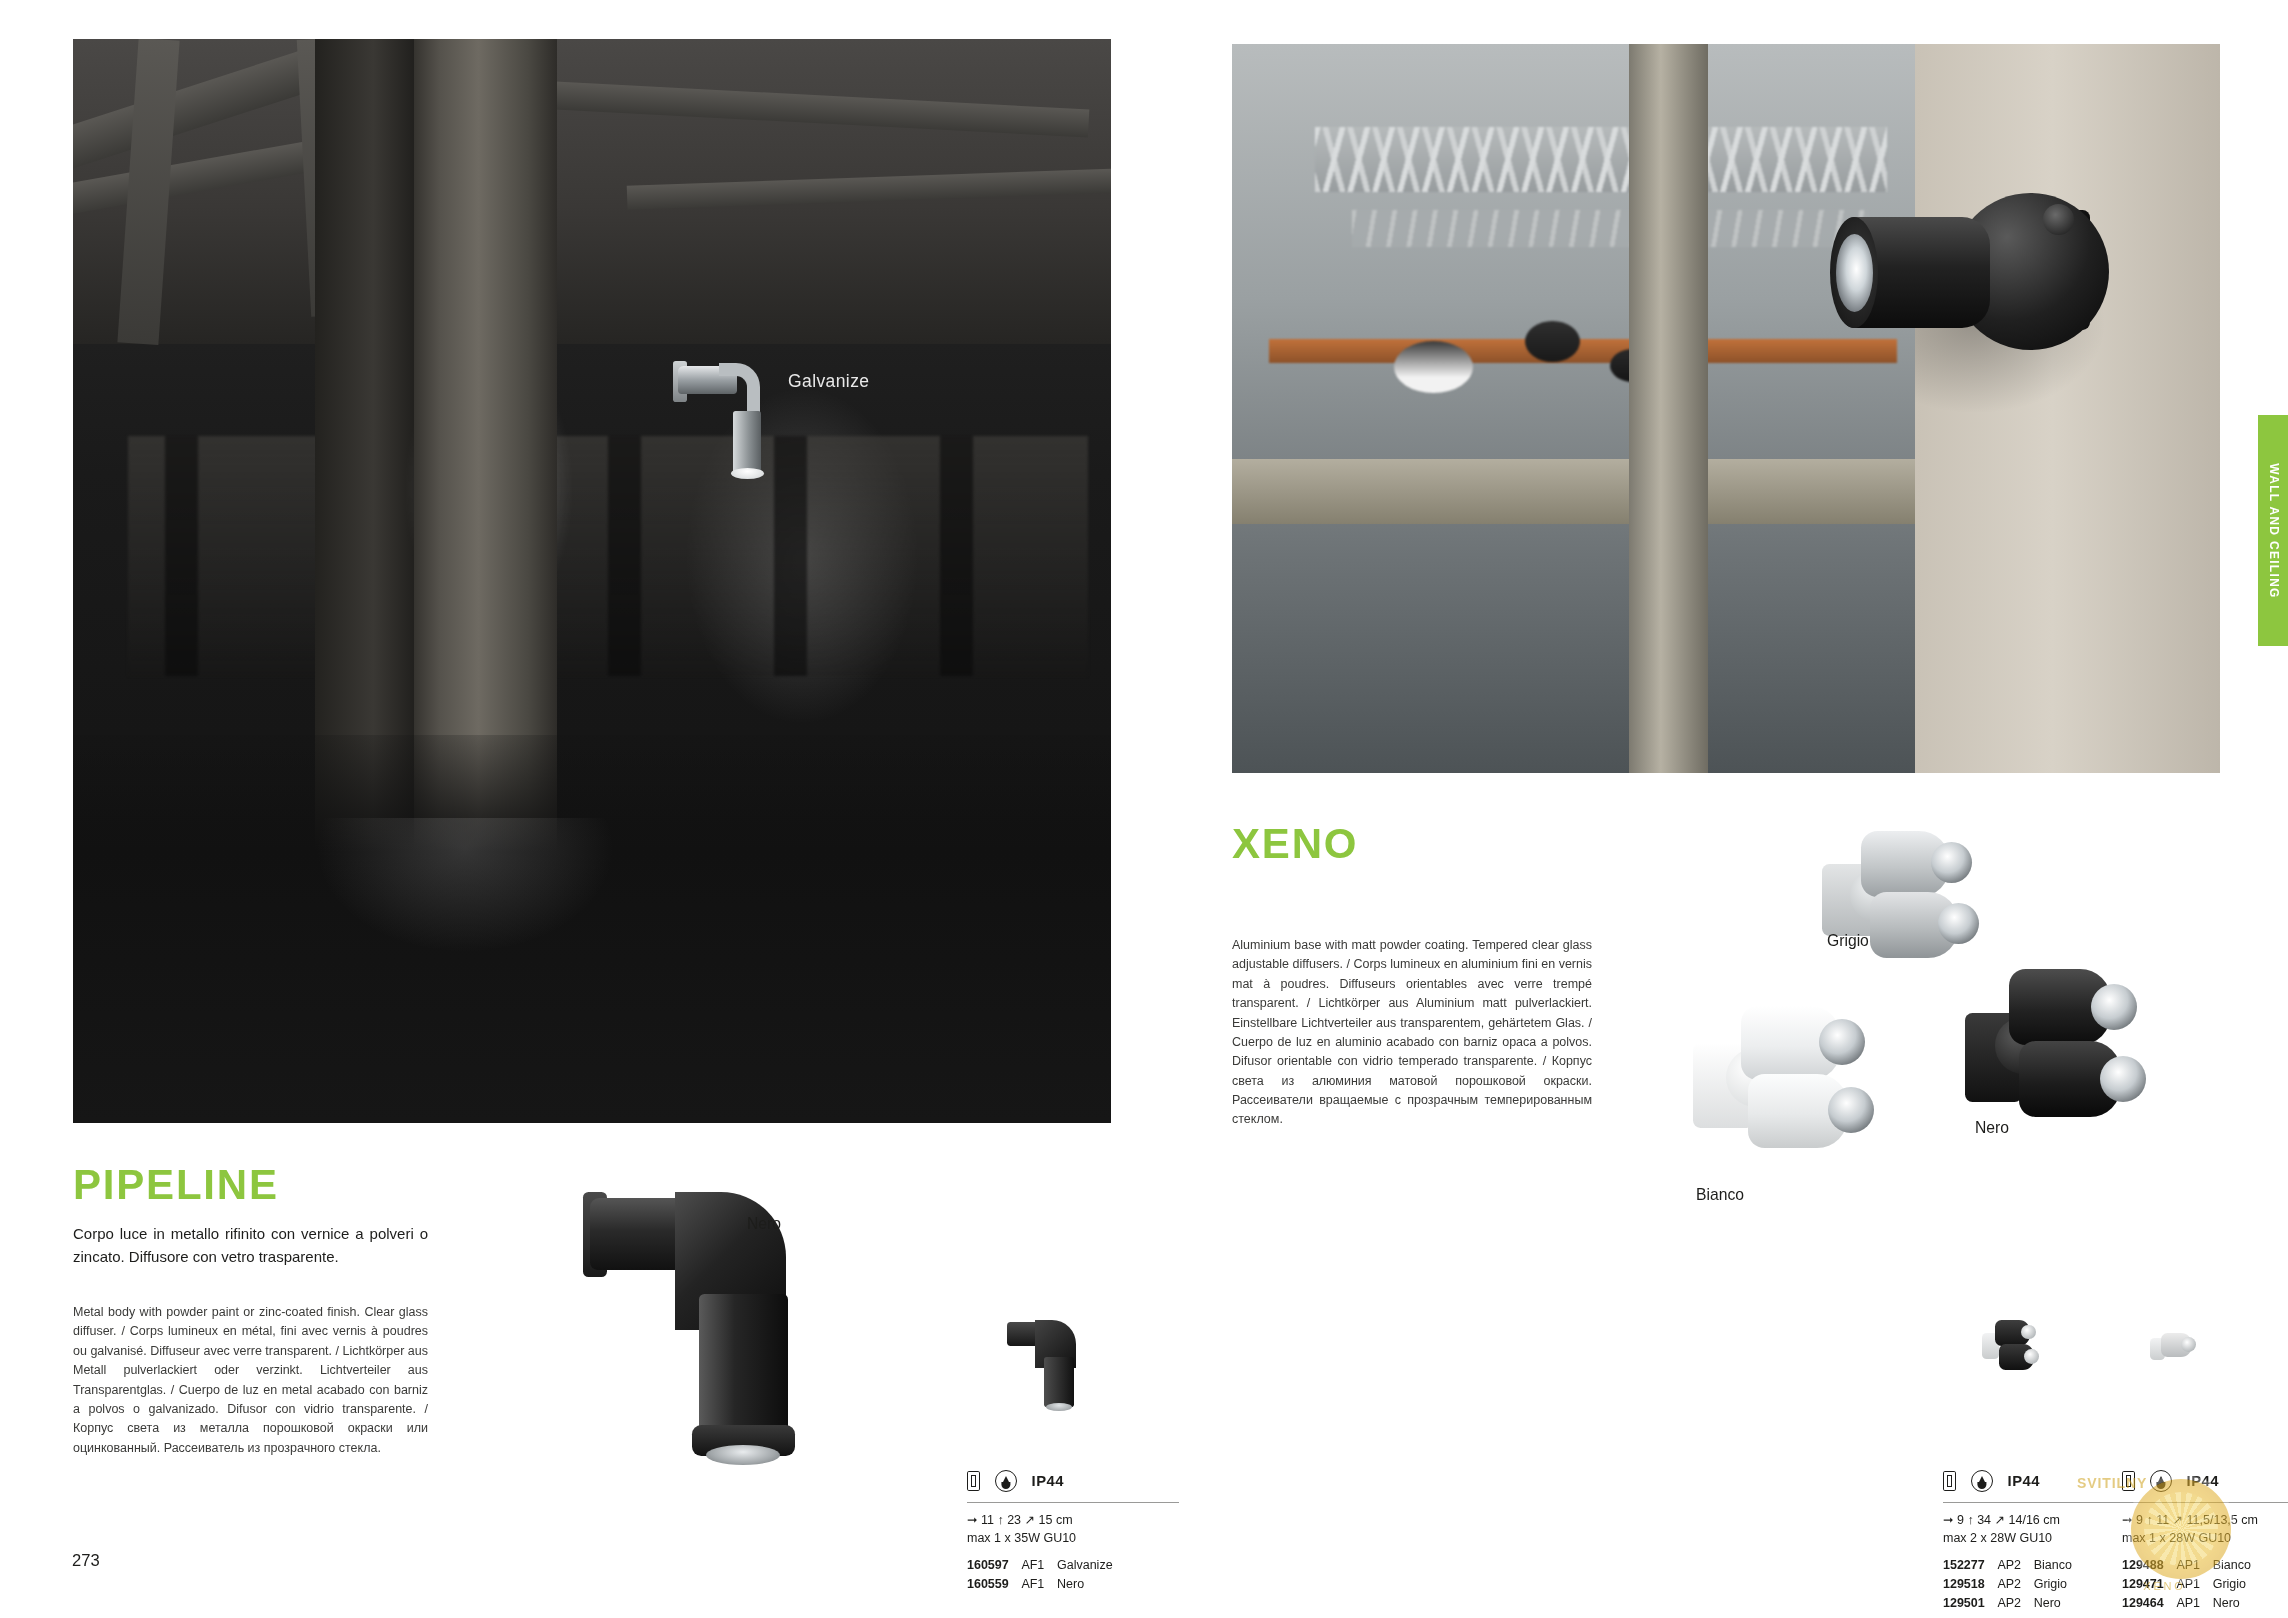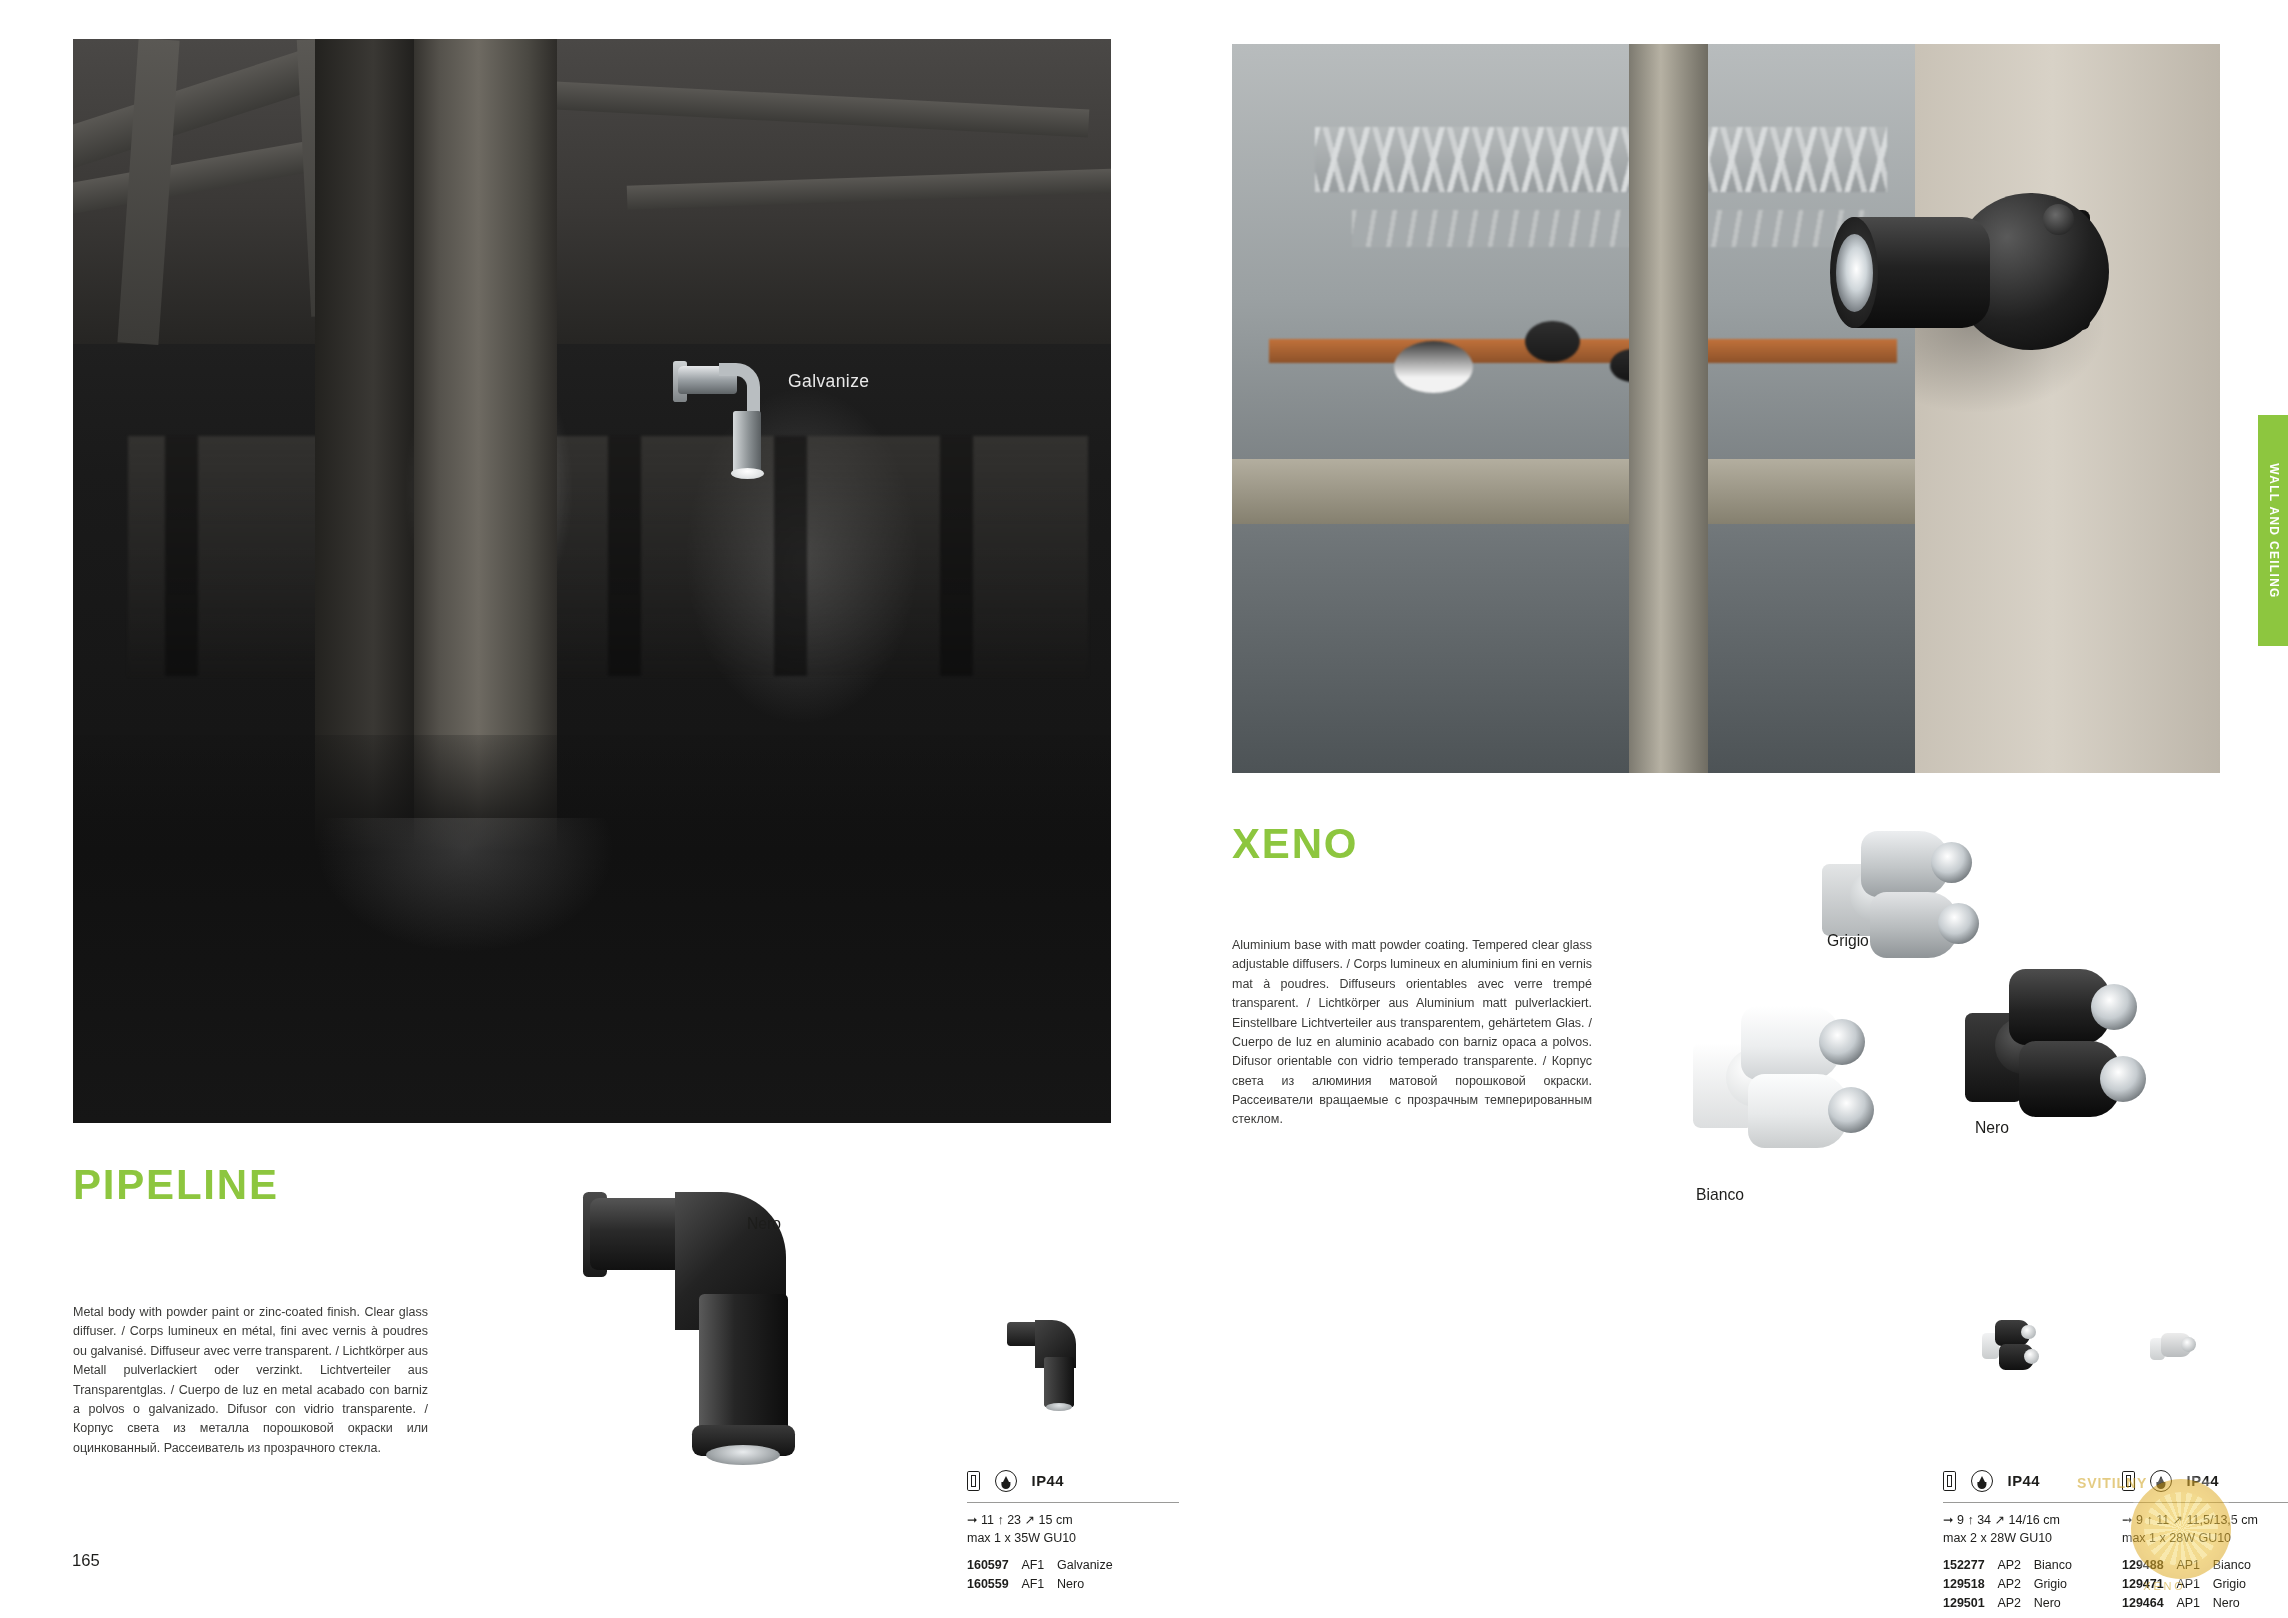--- a/index.html
+++ b/index.html
@@ -399,20 +399,21 @@
       <div class="lp-wallplate"></div>
       <div class="arm"></div>
       <div class="elbow"></div>
       <div class="down"></div>
       <div class="lens"></div>
     </div>
     <div class="label-galvanize">Galvanize</div>
   </div>
 
   <div class="pipeline-title">PIPELINE</div>
+  <div class="pipeline-lead">Corpo luce in metallo rifinito con vernice a polveri o zincato. Diffusore con vetro trasparente.</div>
   <div class="pipeline-multi">Metal body with powder paint or zinc-coated finish. Clear glass diffuser. / Corps lumineux en métal, fini avec vernis à poudres ou galvanisé. Diffuseur avec verre transparent. / Lichtkörper aus Metall pulverlackiert oder verzinkt. Lichtverteiler aus Transparentglas. / Cuerpo de luz en metal acabado con barniz a polvos o galvanizado. Difusor con vidrio transparente. / Корпус света из металла порошковой окраски или оцинкованный. Рассеиватель из прозрачного стекла.</div>
 
   <div class="pl-product">
     <div class="p-cap"></div>
     <div class="p-arm"></div>
     <div class="p-bend"></div>
     <div class="p-body"></div>
     <div class="p-ring"></div>
     <div class="p-lens"></div>
   </div>
@@ -448,21 +449,21 @@
         <span class="fin">Galvanize</span>
       </div>
       <div class="row">
         <b>160559</b>
         <span class="fin">AF1</span>
         <span class="fin">Nero</span>
       </div>
     </div>
   </div>
 
-  <div class="page-number">165</div>
+  <div class="page-number">273</div>
 
   <div class="right-photo">
     <div class="rp-industrial"></div>
     <div class="rp-truss"></div>
     <div class="rp-truss2"></div>
     <div class="rp-pipe"></div>
     <div class="rp-spot1"></div>
     <div class="rp-spot2"></div>
     <div class="rp-spot3"></div>
     <div class="rp-winframe-h"></div>

